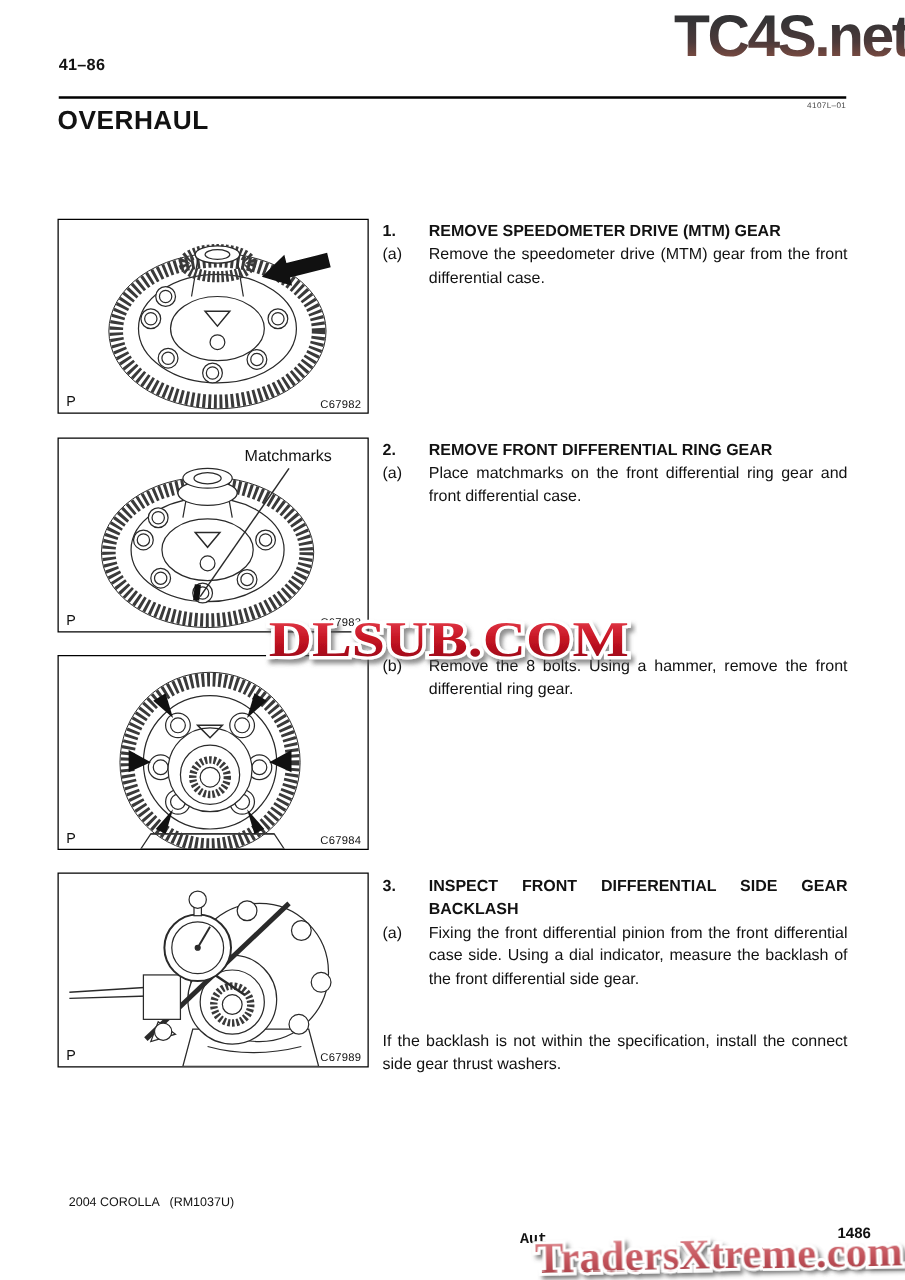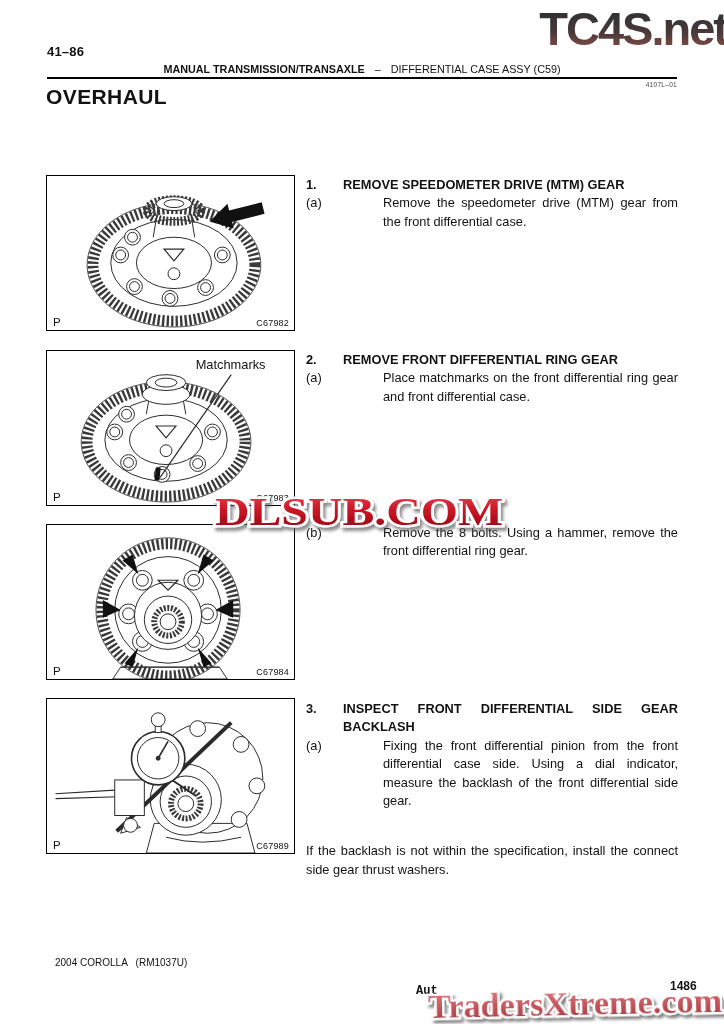--- a/index.html
+++ b/index.html
@@ -30,21 +30,21 @@
   .f3 { left:46px; top:524px; } .f4 { left:46px; top:698px; }
 
   
   .step { width:372px; font-size:12.8px; line-height:18.4px; }
   .s1 { left:306px; top:176px; } .s2 { left:306px; top:351px; }
   .s2b { left:306px; top:524px; } .s3 { left:306px; top:700px; }
   .row { display:flex; align-items:flex-start; }
   .num, .lbl { width:37px; flex:none; }
   .num { font-weight:bold; }
   .ttl { flex:1; font-weight:bold; text-align:justify; }
-  .txt { flex:1; text-align:justify;margin-left:40px; }
+  .txt { flex:1; text-align:justify; }
   .spec { margin-left:37px; font-weight:bold; }
   .note { text-align:justify;margin-top:32px; }
 
   
   .footer-model { left:55px; top:957px; font-size:10px; }
   .footer-partial { left:416px; top:984px; font-size:12px; font-weight:bold; font-family:Liberation Mono, monospace; }
   .footer-page { left:630px; top:979px; font-size:12px; font-weight:bold;margin-left:40px; }
 
   
   .wm-top { left:529px; top:0px; width:200px; height:58px; }
@@ -63,23 +63,20 @@
         <stop offset="0.25" stop-color="#333335"></stop>
         <stop offset="0.6" stop-color="#4c3a3a"></stop>
         <stop offset="0.85" stop-color="#7d4c42"></stop>
         <stop offset="1" stop-color="#93604e"></stop>
       </linearGradient>
     </defs>
     <text x="198" y="45" text-anchor="end" font-family="Liberation Sans, sans-serif" font-size="47" font-weight="bold" letter-spacing="-2" fill="url(#tcgrad)">TC4S.net</text>
   </svg>
 
   <div class="abs page-ref">41–86</div>
-  <div class="abs crumb">
-    <span class="b">MANUAL TRANSMISSION/TRANSAXLE</span><span class="sep">–</span><span>DIFFERENTIAL CASE ASSY (C59)</span>
-  </div>
   <div class="abs rule"></div>
   <div class="abs doc-code">4107L–01</div>
   <h1 class="abs page-title">OVERHAUL</h1>
 
   <div class="abs figbox f1">
     <svg class="draw" viewBox="0 0 249 156" fill="none" stroke="#2a2a2a" stroke-width="1">
       <ellipse cx="128" cy="90" rx="88" ry="63" stroke-width="0.8"></ellipse>
       <ellipse cx="128" cy="90" rx="82" ry="57" stroke="#3a3a3a" stroke-width="11" stroke-dasharray="2.4 2.2"></ellipse>
       <ellipse cx="128" cy="88" rx="64" ry="44" fill="#fff"></ellipse>
       <ellipse cx="128" cy="88" rx="38" ry="26" fill="#fff"></ellipse>

